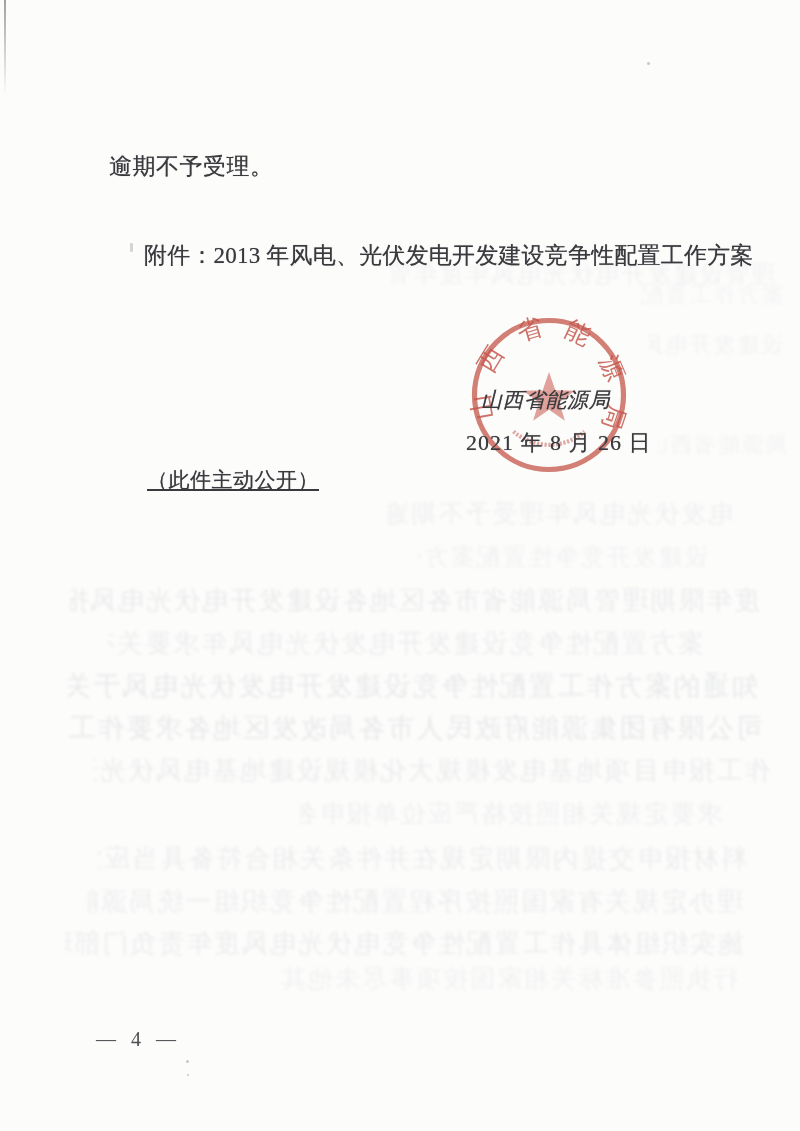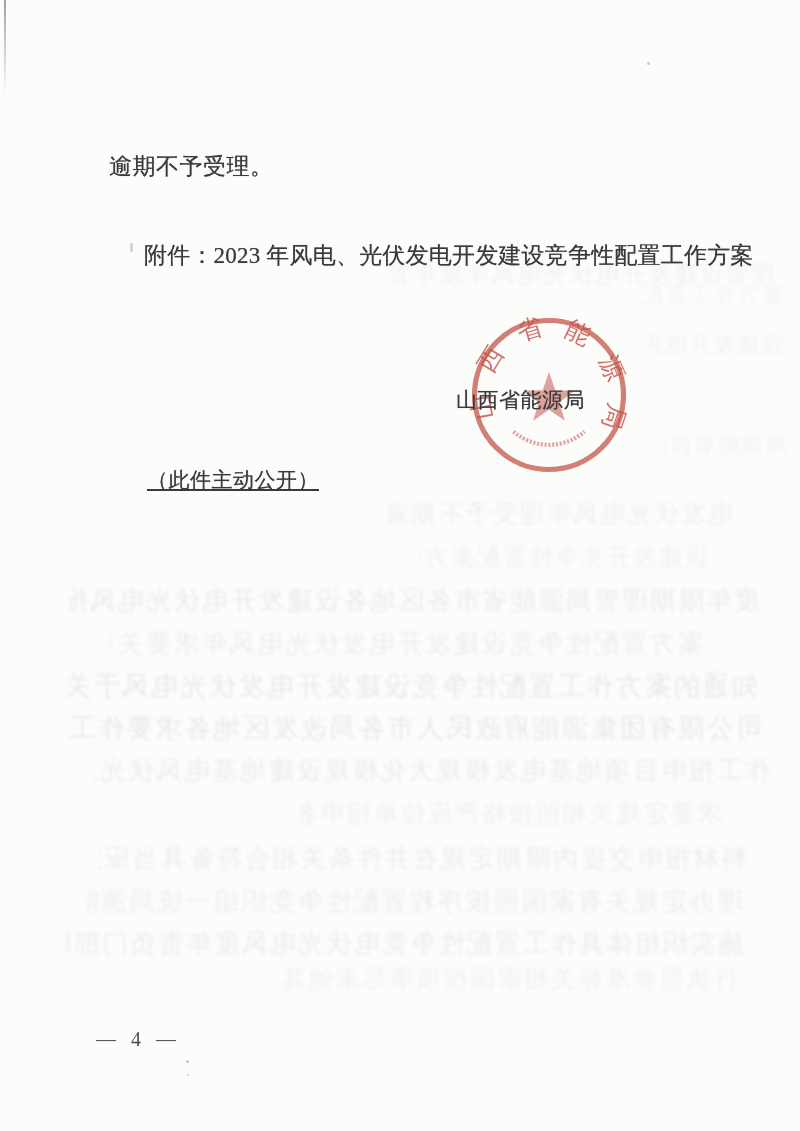--- a/index.html
+++ b/index.html
@@ -15,21 +15,21 @@
   
   .ink {
     position: absolute;
     color: #3a3a3e;
     text-shadow: 0 0 0.7px rgba(70,70,75,0.75);
     white-space: nowrap;
     letter-spacing: 0.5px;
   }
   .closing-line   { left: 109px; top: 151px; font-size: 23px; }
   .attachment-line{ left: 144px; top: 240px; font-size: 23px; letter-spacing: 0.2px; }
-  .issuer-line    { left: 456px; top: 386px; font-size: 21px; letter-spacing: 0.5px; }
+  .issuer-line    { left: 481px; top: 386px; font-size: 21px; letter-spacing: 0.5px; font-style: italic; }
   .date-line      { left: 466px; top: 428px; font-size: 22px; letter-spacing: 1px; }
   .disclosure-line{ left: 147px; top: 466px; font-size: 21px; letter-spacing: 0.5px; text-decoration: underline; }
   .page-number    { left: 96px;  top: 1028px; font-size: 20px; color: #4d4d52;
                     letter-spacing: 5px; text-shadow: none; }
 
   
   .seal-svg {
     position: absolute;
     left: 464px; top: 311px;
     width: 170px; height: 170px;
@@ -108,22 +108,23 @@
       <text font-size="25" fill="#c4544a" opacity="0.82" font-family="Liberation Serif, DejaVu Serif, serif">
         <textPath href="#sealArc" startOffset="0" textLength="243" lengthAdjust="spacing">山西省能源局</textPath>
       </text>
 
       <path d="M 49.5 120.5 A 54 54 0 0 0 120.5 120.5" fill="none" stroke="#c4544a" stroke-width="4.2" opacity="0.5" stroke-dasharray="2.2 1.6"></path>
     </g>
   </svg>
 
   <div class="ink closing-line">逾期不予受理。</div>
 
-  <div class="ink attachment-line">附件：2023 年风电、光伏发电开发建设竞争性配置工作方案</div>
+  <div class="ink attachment-line">附件：2013 年风电、光伏发电开发建设竞争性配置工作方案</div>
 
   <div class="ink issuer-line">山西省能源局</div>
 
+  <div class="ink date-line">2021 年 8 月 26 日</div>
 
   <div class="ink disclosure-line">（此件主动公开）</div>
 
   <div class="ink page-number">— 4 —</div>
 
 </div>
 
 </body></html>

